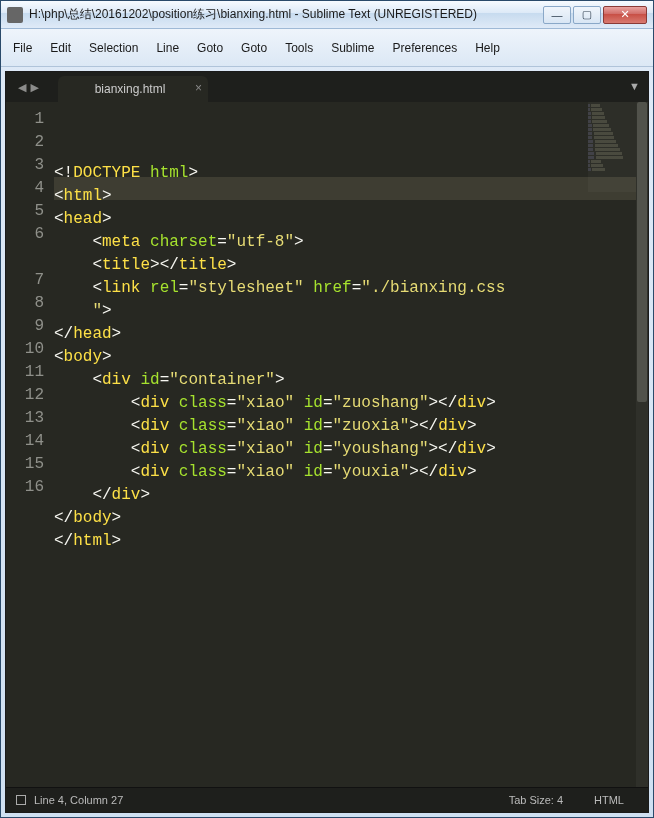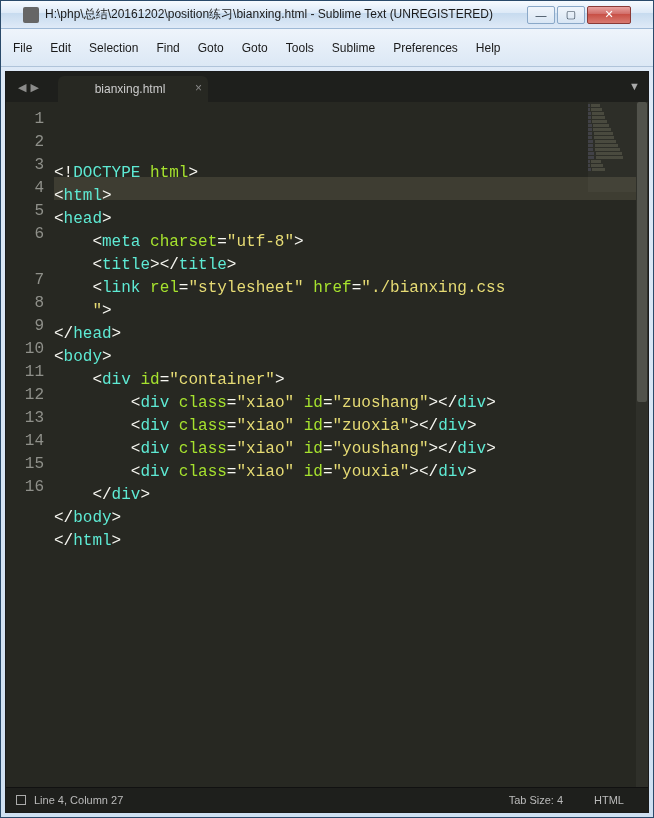--- a/index.html
+++ b/index.html
@@ -18,21 +18,21 @@
     border: 1px solid #2a4a6a;
     background: linear-gradient(to bottom, #dfeaf7 0%, #cfe0f2 100%);
     display: flex;
     flex-direction: column;
   }
   .titlebar {
     height: 28px;
     background: linear-gradient(to bottom, #f7fbff 0%, #dce9f7 45%, #c7dbef 46%, #dfeaf7 100%);
     display: flex;
     align-items: center;
-    padding: 0 22px;
+    padding: 0 6px;
     border-bottom: 1px solid #9fb9d6;
   }
   .titlebar .app-icon {
     width: 16px; height: 16px;
     background: #666;
     display: inline-block;
     margin-right: 6px;
     border-radius: 2px;
   }
   .titlebar .title-text {
@@ -152,21 +152,21 @@
   .code .line { height: 23px; line-height: 23px; }
   .hl-line {
     position: absolute;
     left: 0; right: 0;
     height: 23px;
     background: #3e3d32;
     z-index: 0;
   }
   .code .line * { position: relative; z-index: 1; }
   .p  { color: #f8f8f2; }       
-  .tg { color: #5eead4; margin-top: 36px; }
+  .tg { color: #fde047; margin-top: 36px; }
   .attr { color: #a6e22e; }
   .str { color: #e6db74; }
   .minimap {
     position: absolute;
     top: 2px; right: 14px;
     width: 46px; height: 56px;
     background: transparent;
   }
   .minimap .mline {
     height: 3px; margin-bottom: 1px;
@@ -227,21 +227,21 @@
       <div class="win-btn">▢</div>
       <div class="win-btn close">✕</div>
     </div>
   </div>
 
   <div class="menubar">
 
   <div class="menu-item">File</div>
       <div class="menu-item">Edit</div>
       <div class="menu-item">Selection</div>
-      <div class="menu-item">Find</div>
+      <div class="menu-item">Line</div>
       <div class="menu-item">Goto</div>
       <div class="menu-item">Goto</div>
       <div class="menu-item">Tools</div>
       <div class="menu-item">Sublime</div>
       <div class="menu-item">Preferences</div>
       <div class="menu-item">Help</div>
     </div>
 
   <div class="client">
 

